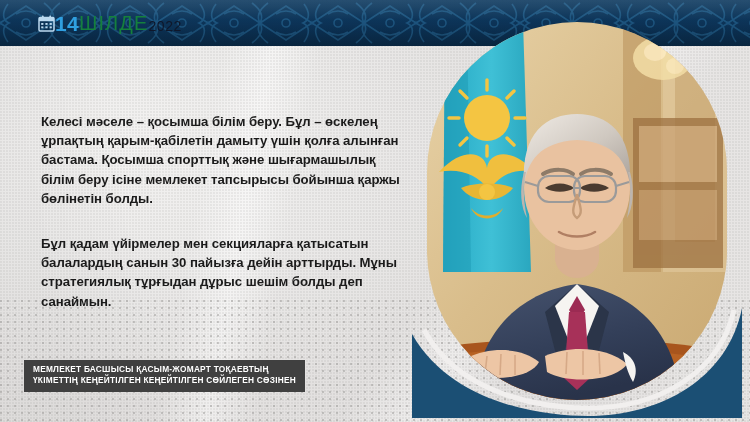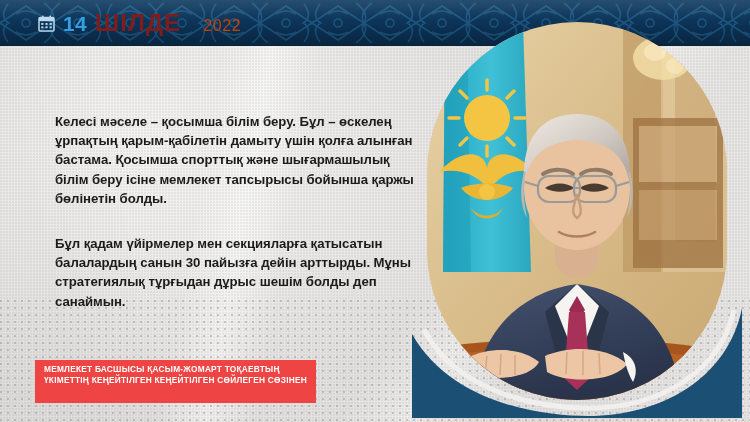--- a/index.html
+++ b/index.html
@@ -72,73 +72,73 @@
     inset: 0;
     background: linear-gradient(180deg, rgba(255,255,255,.10) 0%, rgba(255,255,255,0) 45%, rgba(0,0,0,.18) 100%);
   }
 
   .date-wrap {
     position: absolute;
     left: 38px; top: 10px;
     height: 26px;
     display: flex;
     align-items: center;
-    gap: 8px;
+    gap: 0;
     z-index: 4;
   }
   .cal-icon { display: block; }
   .date-day {
     color: #2f9fe0;
     font-size: 21px;
     font-weight: bold;
     letter-spacing: .3px;
     line-height: 1;
   }
   .date-month {
-    color: #7f1d1d;
-    font-size: 24px;
-    font-weight: bold;
+    color: #15803d;
+    font-size: 20px;
+    font-weight: normal;
     letter-spacing: 1.1px;
     line-height: 1;
   }
   .date-year {
-    color: #c2410c;
-    font-size: 16px;
+    color: #0f172a;
+    font-size: 14px;
     letter-spacing: .6px;
     line-height: 1;
-    margin-left: 14px;
+    margin-left: 0;
     position: relative;
     top: 3px;
   }
 
   
   .quote {
     position: absolute;
-    left: 55px;
+    left: 41px;
     top: 112px;
     width: 360px;
     z-index: 5;
   }
   .quote p {
     margin: 0;
     color: #1b1b1b;
     font-size: 13.2px;
     font-weight: bold;
     line-height: 19.2px;
     letter-spacing: -0.05px;
   }
   .quote p.second { margin-top: 26px; }
 
   
   .attrib {
     position: absolute;
-    left: 35px;
+    left: 24px;
     top: 360px;
-    background: #ef4444;
-    padding: 4px 9px 16px 9px;
+    background: #404040;
+    padding: 4px 9px 5px 9px;
     z-index: 6;
   }
   .attrib div {
     color: #ffffff;
     font-size: 8.3px;
     font-weight: bold;
     letter-spacing: .25px;
     line-height: 11.4px;
     white-space: nowrap;
   }

